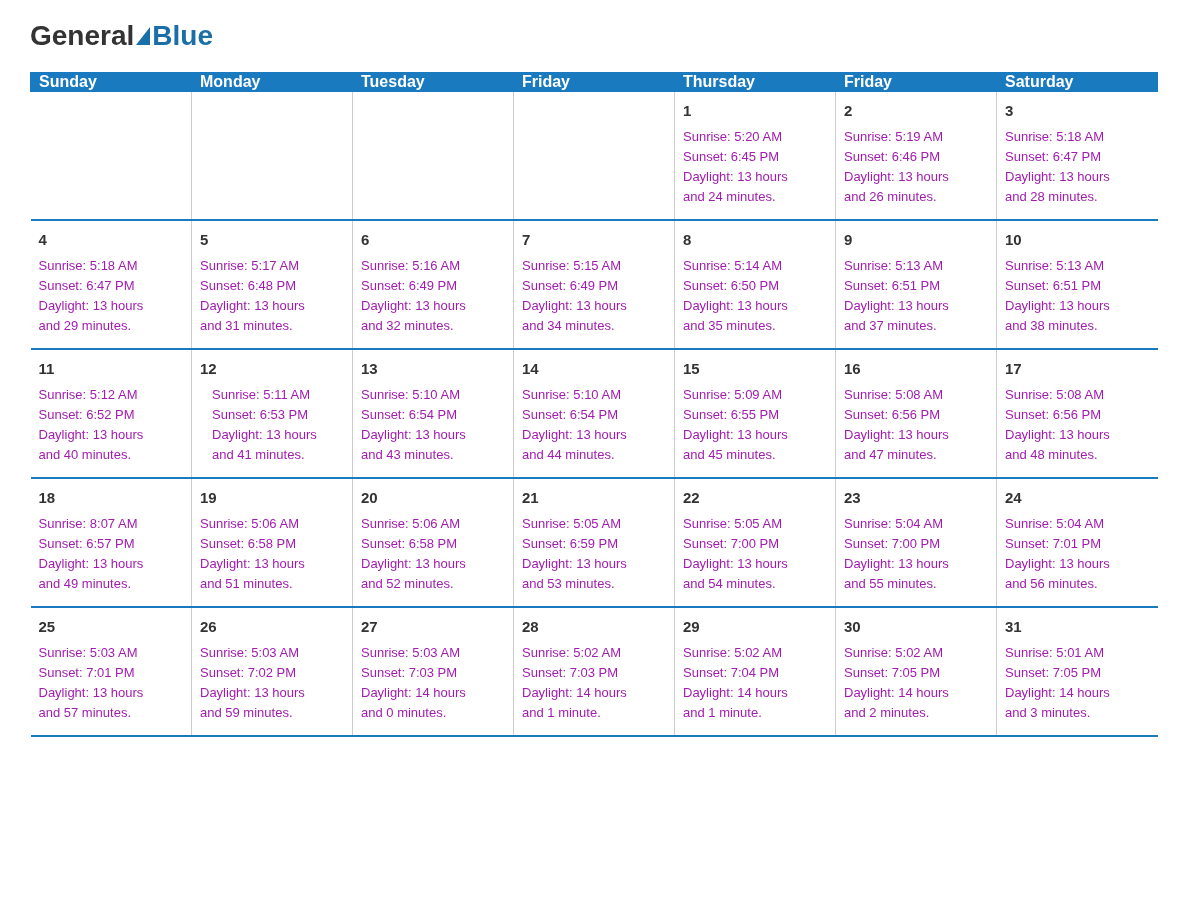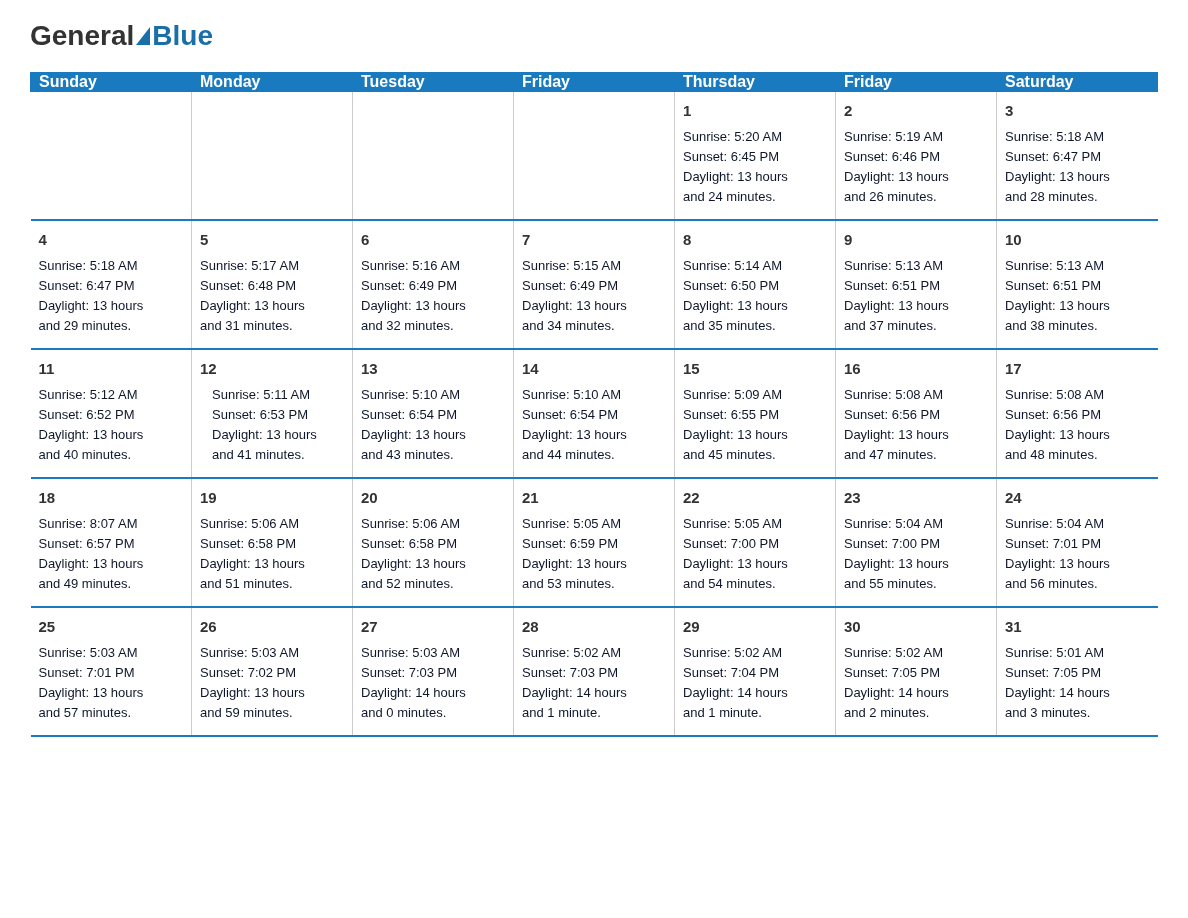--- a/index.html
+++ b/index.html
@@ -90,21 +90,21 @@
     .calendar tbody td:first-child { border-left: none; }
     .calendar tbody td:last-child { border-right: none; }
     .day-num {
       font-size: 15px;
       font-weight: bold;
       color: #333;
       display: block;
       margin-bottom: 4px;
     }
     .day-info {
-      color: #0f172a;
+      color: #a21caf;
       font-size: 13px;
       line-height: 1.55;
     }
     .empty { background: #fff; }
   </style>
 </head>
 <body>
 
 <div class="header">
   <div class="logo">

